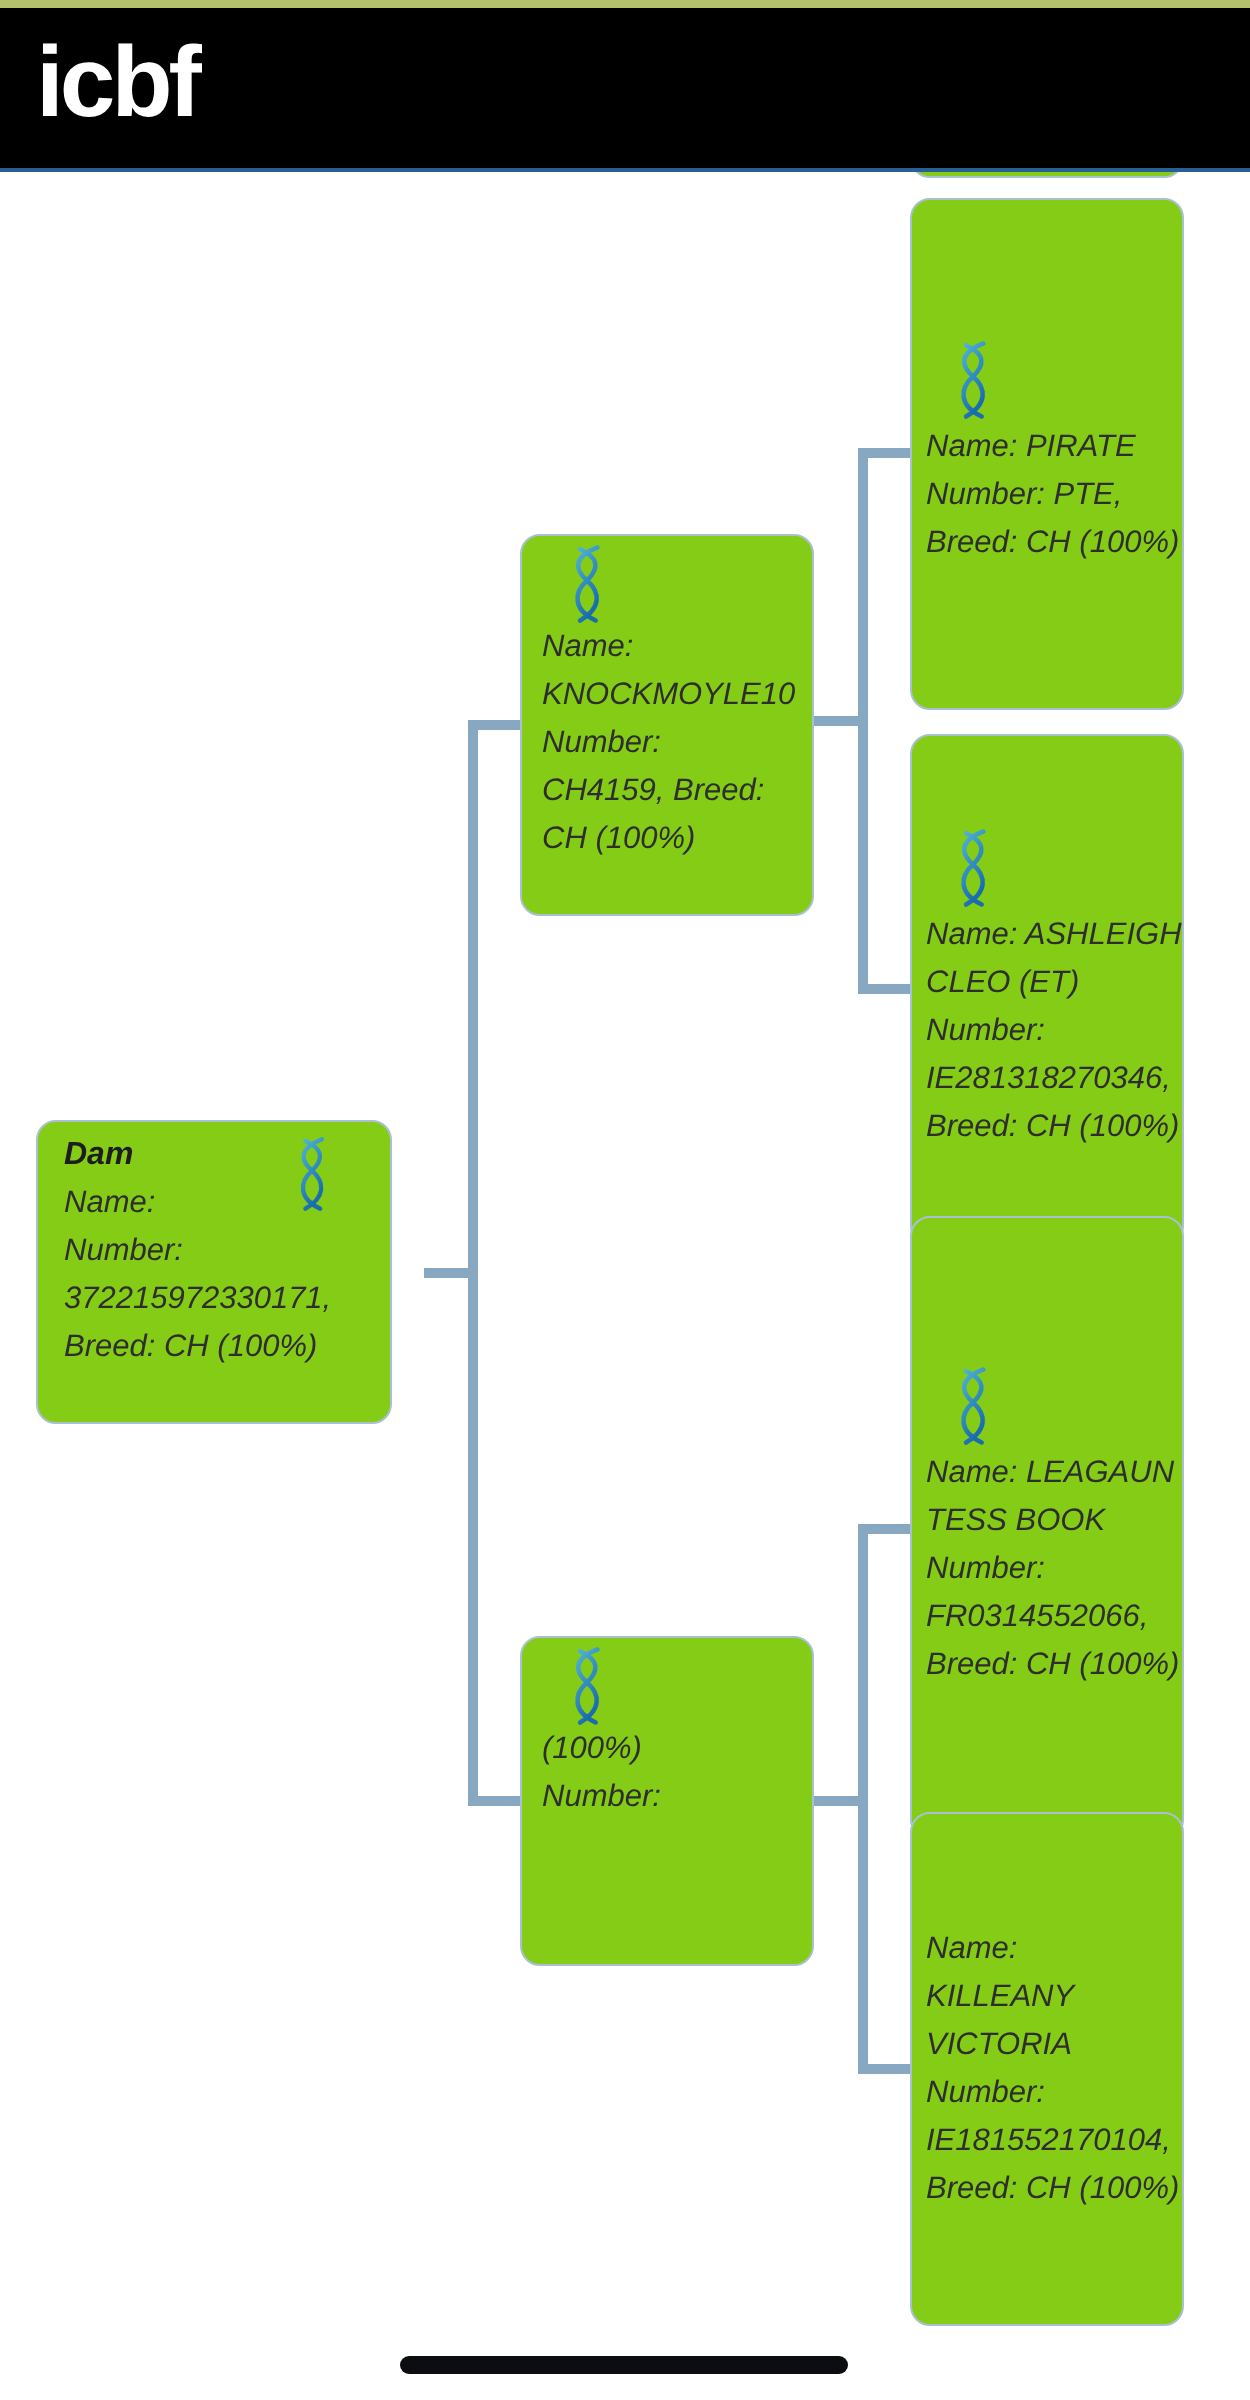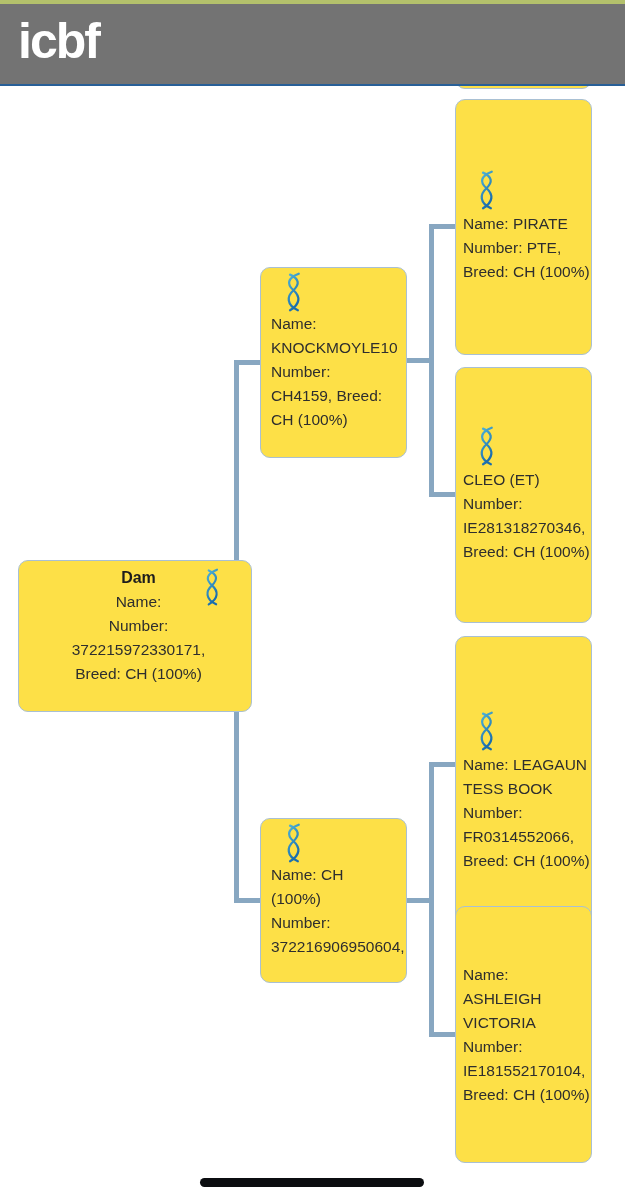--- a/index.html
+++ b/index.html
@@ -4,45 +4,45 @@
 <style>
   html,body{margin:0;padding:0;}
   body{
     width:625px;height:1200px;position:relative;overflow:hidden;
     background:#ffffff;
     font-family:"Liberation Sans", sans-serif;
     color:#2e2e2e;
   }
   
   .top-stripe{position:absolute;left:0;top:0;width:625px;height:4px;background:#b4c16c;z-index:11;}
-  .header{position:absolute;left:0;top:4px;width:625px;height:80px;background:#737373;z-index:10;
+  .header{position:absolute;left:0;top:4px;width:625px;height:80px;background:#000000;z-index:10;
           border-bottom:2px solid #285f97;}
   .logo{position:absolute;left:18px;top:8px;font-size:50px;font-weight:700;color:#ffffff;
         letter-spacing:-2px;}
   
-  .node{position:absolute;background:#fde047;border:1.6px solid #a9c0d3;border-radius:10px;
-        box-sizing:border-box;z-index:2;}
+  .node{position:absolute;background:#84cc16;border:1.6px solid #a9c0d3;border-radius:10px;
+        box-sizing:border-box;z-index:2;font-style:italic;}
   .ln{font-size:15.5px;line-height:24px;white-space:nowrap;}
   .bold{font-weight:700;color:#1d1d1d;font-size:16px;}
   .dna{width:25px;height:42px;display:block;}
   
-  .node-dam{left:18px;top:560px;width:234px;height:152px;padding:5px 6px 14px 13px;text-align:center;}
+  .node-dam{left:18px;top:560px;width:178px;height:152px;padding:5px 6px 14px 13px;}
   .node-dam .dna{position:absolute;top:7px;right:27px;width:24px;height:38px;}
   
   .node-sire{left:260px;top:267px;width:147px;height:191px;padding:4px 4px 0 10px;}
   .node-damdam{left:260px;top:818px;width:147px;height:165px;padding:4px 4px 0 10px;}
   .node-sire .dna,.node-damdam .dna{margin-left:10px;height:40px;}
   
   .rightcol{left:455px;width:137px;display:flex;flex-direction:column;justify-content:center;
             align-items:flex-start;padding:0 2px 0 7px;}
   .rightcol .dna{margin-left:11px;margin-bottom:2px;height:40px;}
   .node-partial{left:455px;top:30px;width:137px;height:59px;}
   .node-gp1{top:99px;height:256px;}
   .node-gp2{top:367px;height:256px;}
-  .node-gp3{top:636px;height:312px;}
+  .node-gp3{top:608px;height:312px;}
   .node-gp4{top:906px;height:257px;}
   
   .conn{position:absolute;background:#88a7c1;z-index:1;}
   .c-dam-h   {left:212px;top:634px;width:27px;height:5px;}
   .c-v1      {left:234px;top:360px;width:5px;height:543px;}
   .c-sire-l  {left:234px;top:360px;width:26px;height:5px;}
   .c-damdam-l{left:234px;top:898px;width:26px;height:5px;}
   .c-sire-r  {left:407px;top:358px;width:27px;height:5px;}
   .c-v2      {left:429px;top:224px;width:5px;height:273px;}
   .c-gp1     {left:429px;top:224px;width:26px;height:5px;}
@@ -150,24 +150,22 @@
         <line x1="9.5" y1="13" x2="18" y2="13"></line>
           <line x1="11" y1="16.5" x2="16.5" y2="16.5"></line>
         <line x1="11" y1="26" x2="17" y2="26"></line>
           <line x1="9" y1="29.5" x2="19" y2="29.5"></line>
         <line x1="8.5" y1="33" x2="19.5" y2="33"></line>
           <line x1="9" y1="36.5" x2="19" y2="36.5"></line>
         <line x1="10" y1="40" x2="18" y2="40"></line>
       </g>
     </g>
   </svg>
-  <div class="ln">Name: CH</div>
   <div class="ln">(100%)</div>
   <div class="ln">Number:</div>
-  <div class="ln">372216906950604,</div>
 </div>
 
 <div class="node rightcol node-gp1">
   <svg class="dna" viewBox="0 0 28 46">
     <g fill="none" stroke="url(#dnaGrad)" stroke-linecap="round">
       <path d="M20,2 C7,7 6,14 14,21 C22,28 22,37 10,44" stroke-width="2.6"></path>
       <path d="M10,3 C21,8 21,14 14,21 C6,28 6,38 19,44" stroke-width="2.6"></path>
       <g stroke-width="1.4">
         <line x1="9" y1="6" x2="19" y2="6"></line>
           <line x1="8.5" y1="9.5" x2="19.5" y2="9.5"></line>
@@ -197,20 +195,21 @@
         <line x1="9.5" y1="13" x2="18" y2="13"></line>
           <line x1="11" y1="16.5" x2="16.5" y2="16.5"></line>
         <line x1="11" y1="26" x2="17" y2="26"></line>
           <line x1="9" y1="29.5" x2="19" y2="29.5"></line>
         <line x1="8.5" y1="33" x2="19.5" y2="33"></line>
           <line x1="9" y1="36.5" x2="19" y2="36.5"></line>
         <line x1="10" y1="40" x2="18" y2="40"></line>
       </g>
     </g>
   </svg>
+  <div class="ln">Name: ASHLEIGH</div>
   <div class="ln">CLEO (ET)</div>
   <div class="ln">Number:</div>
   <div class="ln">IE281318270346,</div>
   <div class="ln">Breed: CH (100%)</div>
 </div>
 
 <div class="node rightcol node-gp3">
   <svg class="dna" viewBox="0 0 28 46">
     <g fill="none" stroke="url(#dnaGrad)" stroke-linecap="round">
       <path d="M20,2 C7,7 6,14 14,21 C22,28 22,37 10,44" stroke-width="2.6"></path>
@@ -230,20 +229,20 @@
   </svg>
   <div class="ln">Name: LEAGAUN</div>
   <div class="ln">TESS BOOK</div>
   <div class="ln">Number:</div>
   <div class="ln">FR0314552066,</div>
   <div class="ln">Breed: CH (100%)</div>
 </div>
 
 <div class="node rightcol node-gp4">
   <div class="ln">Name:</div>
-  <div class="ln">ASHLEIGH</div>
+  <div class="ln">KILLEANY</div>
   <div class="ln">VICTORIA</div>
   <div class="ln">Number:</div>
   <div class="ln">IE181552170104,</div>
   <div class="ln">Breed: CH (100%)</div>
 </div>
 
 <div class="home-bar"></div>
 
 </body></html>

